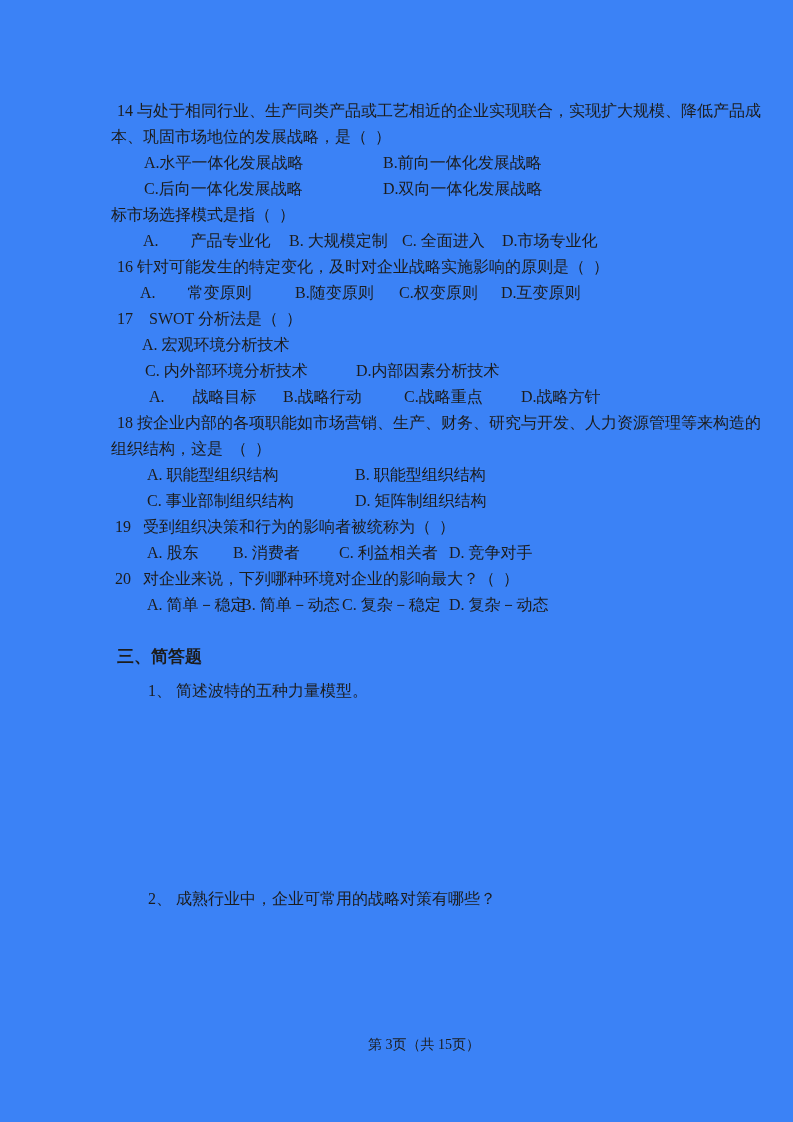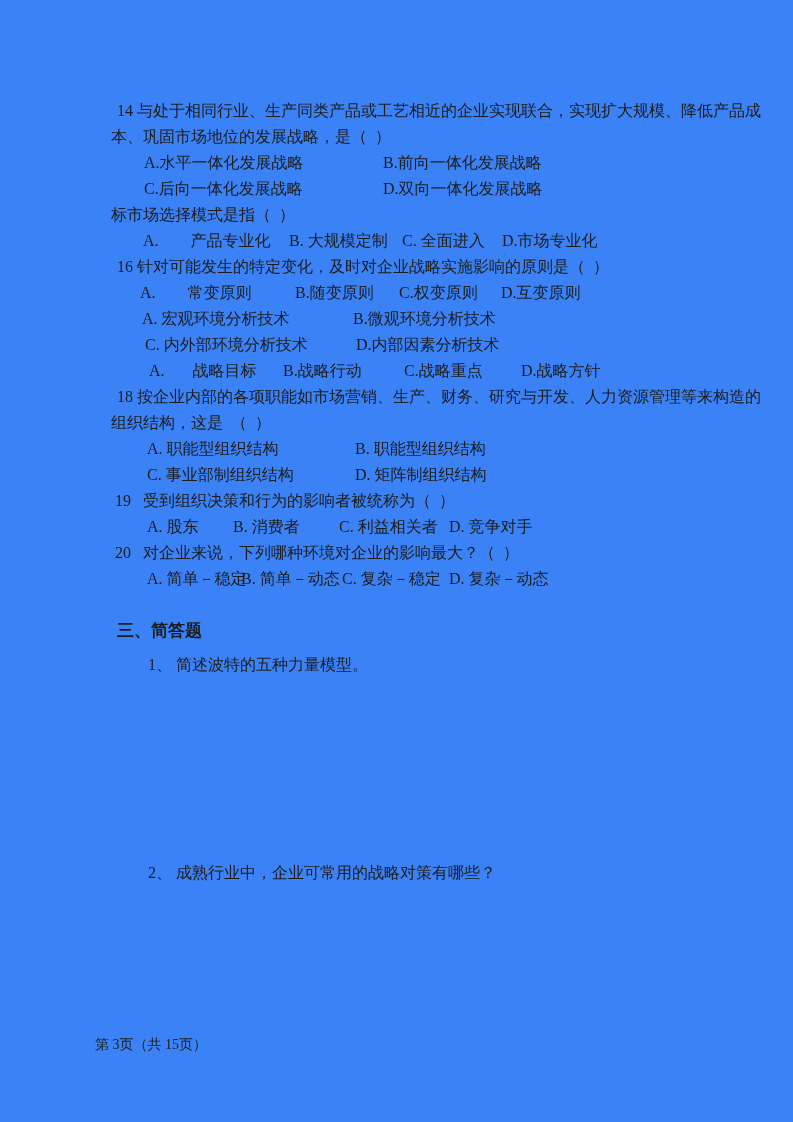--- a/index.html
+++ b/index.html
@@ -49,23 +49,23 @@
     line-height: 26px;
     font-size: 16px;
     white-space: pre;
     padding-left: 37px;
   }
   .sa-item-first { margin-top: 6px; }
   .sa-item-second { margin-top: 182px; }
   .footer {
     position: absolute;
     top: 1036px;
-    left: 95px;
+    left: 123px;
     width: 602px;
-    text-align: left;
+    text-align: center;
     font-size: 14px;
     white-space: pre;
   }
 </style>
 </head>
 <body>
 
 <div class="page">
   <div class="content">
 
@@ -89,23 +89,23 @@
     </div>
 
     <div class="ln q">16 针对可能发生的特定变化，及时对企业战略实施影响的原则是（  ）</div>
     <div class="ln">
       <span class="opt" style="left:29px">A.        常变原则</span>
       <span class="opt" style="left:184px">B.随变原则</span>
       <span class="opt" style="left:288px">C.权变原则</span>
       <span class="opt" style="left:390px">D.互变原则</span>
     </div>
 
+    <div class="ln q">17    SWOT 分析法是（  ）</div>
     <div class="ln">
       <span class="opt" style="left:31px">A. 宏观环境分析技术</span>
-      <span class="opt" style="left:242px">B.微观环境分析技术</span>
     </div>
     <div class="ln">
       <span class="opt" style="left:34px">C. 内外部环境分析技术</span>
       <span class="opt" style="left:245px">D.内部因素分析技术</span>
     </div>
 
     <div class="ln">
       <span class="opt" style="left:38px">A.       战略目标</span>
       <span class="opt" style="left:172px">B.战略行动</span>
       <span class="opt" style="left:293px">C.战略重点</span>

